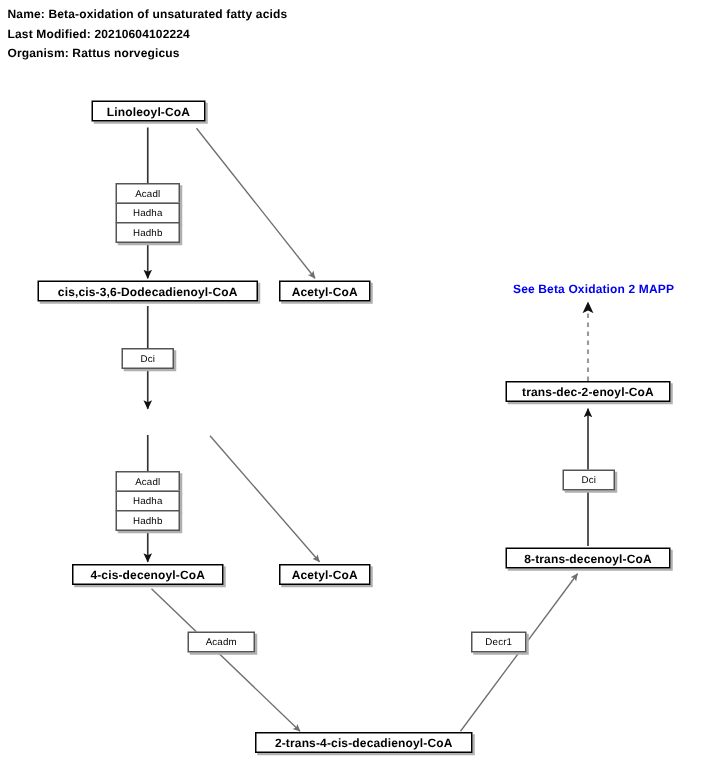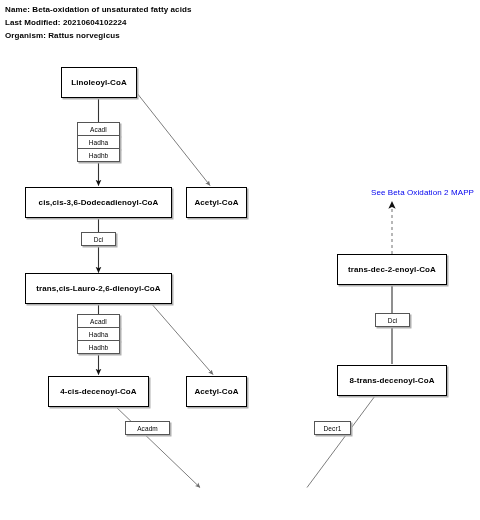--- a/index.html
+++ b/index.html
@@ -52,44 +52,43 @@
     box-sizing: border-box;
     background: #ffffff;
     border: 1px solid #000000;
     display: flex;
     align-items: center;
     justify-content: center;
     white-space: nowrap;
     box-shadow: 1.5px 1.5px 0 0 #b0b0b0;
   }
   .node {
-    height: 31px;
+    height: 14px;
     font-size: 8px;
     font-weight: bold;
     letter-spacing: 0.1px;
   }
   .enzyme {
     height: 14px;
     font-size: 6.5px;
     font-weight: normal;
     border-color: #555555;
     color: #000000;
     letter-spacing: 0.1px;
   }
 
   
   .maplink {
     position: absolute;
     font-size: 8px;
-    font-weight: normal;
+    font-weight: bold;
     color: #0000ee;
     white-space: nowrap;
     cursor: pointer;
     letter-spacing: 0.1px;
-    margin-left: 29px;
   }
 </style>
 </head>
 <body>
 
 <div id="canvas">
 
   <div class="header">
     <div>Name: Beta-oxidation of unsaturated fatty acids</div>
     <div>Last Modified: 20210604102224</div>
@@ -130,32 +129,32 @@
   </div>
 
   <div class="node" style="left:25px; top:187px; width:147px;justify-content:center;">
     <span>cis,cis-3,6-Dodecadienoyl-CoA</span>
   </div>
 
   <div class="node" style="left:186px; top:187px; width:61px;">
     <span>Acetyl-CoA</span>
   </div>
 
-  <div class="node" style="left:25px; top:273px; width:147px;">
-    <span>trans,cis-Lauro-2,6-dienoyl-CoA</span>
-  </div>
 
   <div class="node" style="left:48px; top:376px; width:101px;">
     <span>4-cis-decenoyl-CoA</span>
   </div>
 
   <div class="node" style="left:186px; top:376px; width:61px;">
     <span>Acetyl-CoA</span>
   </div>
 
+  <div class="node" style="left:170px; top:488px; width:145px;">
+    <span>2-trans-4-cis-decadienoyl-CoA</span>
+  </div>
 
   <div class="node" style="left:337px; top:365px; width:110px;">
     <span>8-trans-decenoyl-CoA</span>
   </div>
 
   <div class="node" style="left:337px; top:254px; width:110px;">
     <span>trans-dec-2-enoyl-CoA</span>
   </div>
 
   <div class="enzyme" style="left:77px; top:122px; width:43px;">

